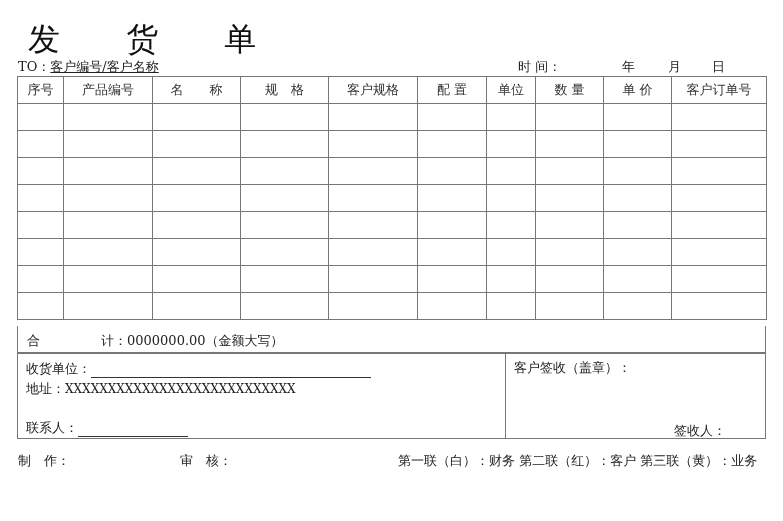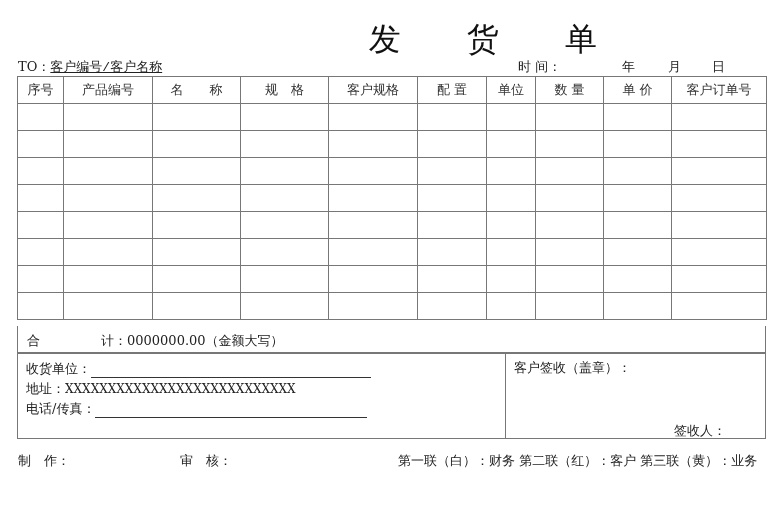--- a/index.html
+++ b/index.html
@@ -1,22 +1,22 @@
 <!DOCTYPE html>
 <html><head>
 <meta charset="utf-8">
 <style>
   html, body { margin:0; padding:0; background:#ffffff; }
   body { width:783px; height:521px; position:relative; overflow:hidden;
          font-family:"DejaVu Serif","Liberation Serif",serif; color:#222; }
-  .title { position:absolute; left:0; width:625px; top:18px; text-align:right;
+  .title { position:absolute; left:0; width:625px; top:18px; text-align:left;
            font-size:32px; letter-spacing:0; color:#111; }
   .title span { display:inline-block; margin:0 28px; }
   .to-line { position:absolute; left:18px; top:58px; font-size:13px; }
-  .to-line .u { text-decoration:underline;font-family:Liberation Mono, monospace; }
+  .to-line .u { text-decoration:underline; }
   .date-line { position:absolute; left:518px; top:58px; font-size:13px; width:250px; }
   .date-line span { position:absolute; top:0; }
   table.grid { position:absolute; left:17px; top:76px; border-collapse:collapse;
                table-layout:fixed; width:749px;padding-left:48px; }
   table.grid td, table.grid th { border:1.5px solid #777; padding:0; font-weight:normal;
                font-size:13px; text-align:center; color:#333; }
   table.grid th { height:26px; }
   table.grid td { height:26px; }
   .total-row { position:absolute; left:17px; top:326px; width:747px; height:26px;
                border:1.5px solid #777; border-top:none; font-size:13px; }
@@ -184,22 +184,22 @@
 </div>
 
 <div class="info">
   <div class="info-left">
     <div class="line-item" style="top:6px">
       <span>收货单位：</span><span class="uline" style="width:280px"></span>
     </div>
     <div class="line-item" style="top:26px">
       <span>地址：</span><span style="font-size:12px">XXXXXXXXXXXXXXXXXXXXXXXXXXX</span>
     </div>
-    <div class="line-item" style="top:46px">
-      <span>电话/传真：</span><span class="uline" style="width:272px"></span>
+    <div class="line-item" style="top:65px">
+      <span>联系人：</span><span class="uline" style="width:110px"></span>
     </div>
   </div>
   <div class="info-right">
     <span style="position:absolute;left:8px;top:5px">客户签收（盖章）：</span>
     <span style="position:absolute;right:10px;top:68px">签收人：</span>
   </div>
 </div>
 
 <div class="footer" style="left:18px">制　作：</div>
 <div class="footer" style="left:180px">审　核：</div>

